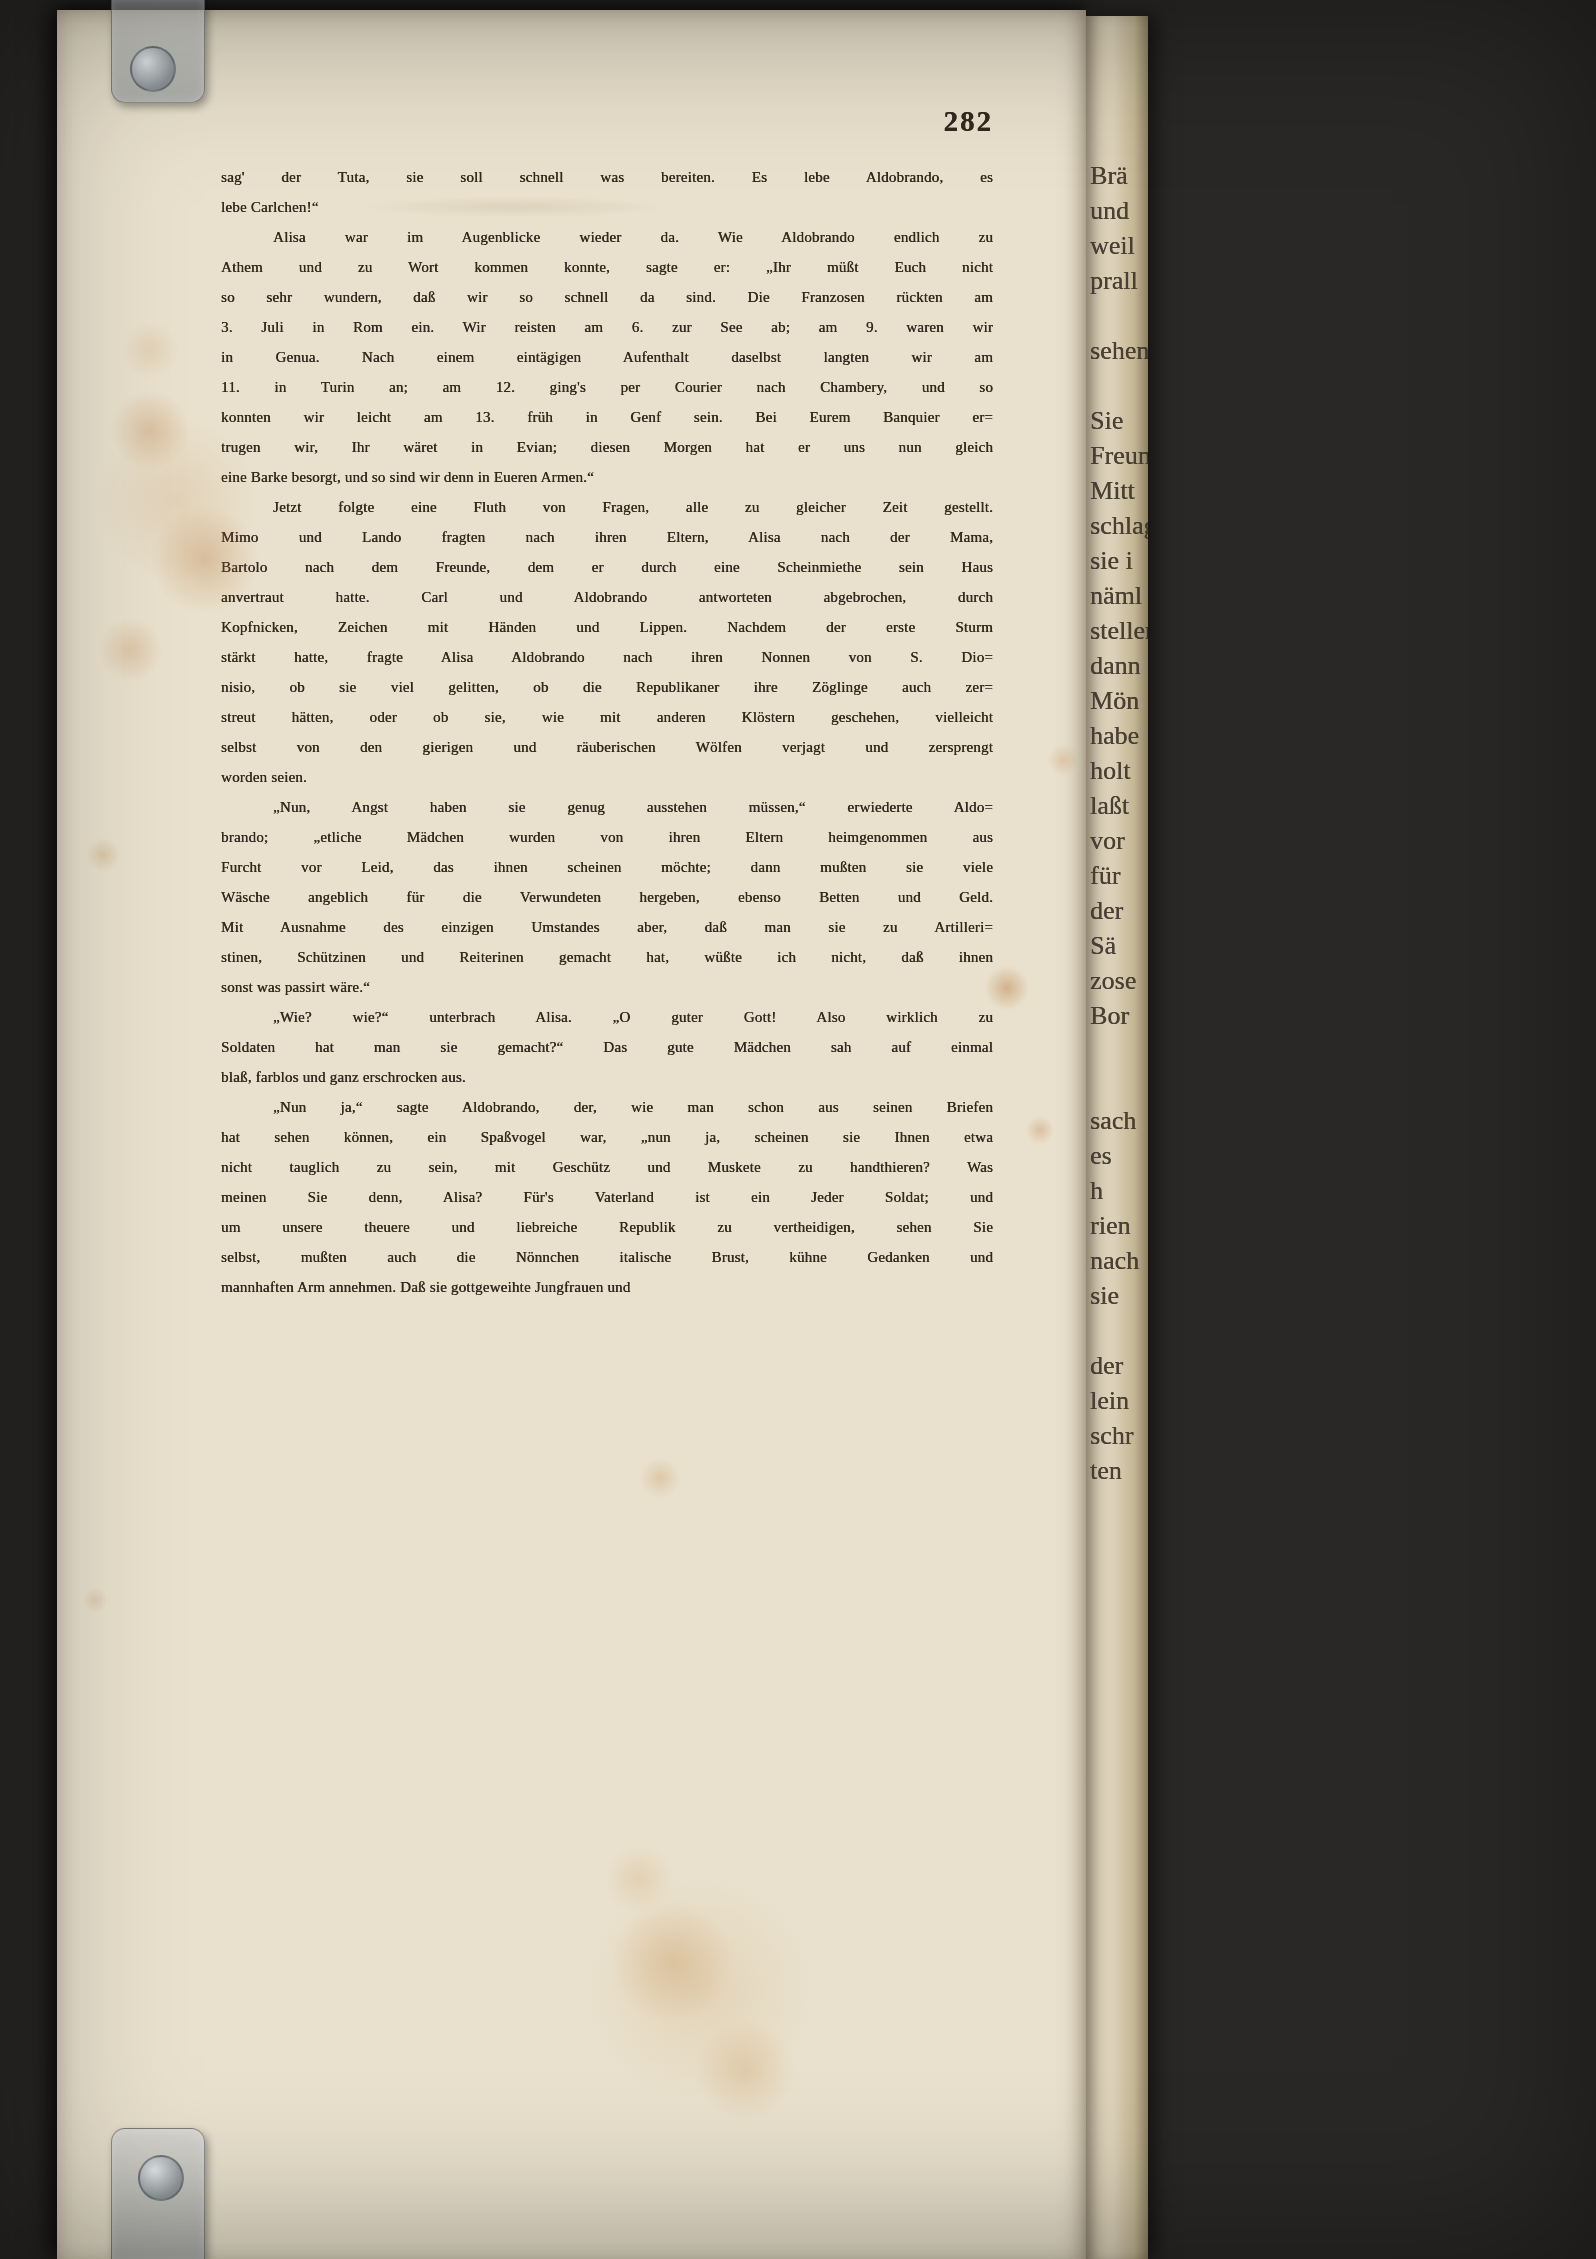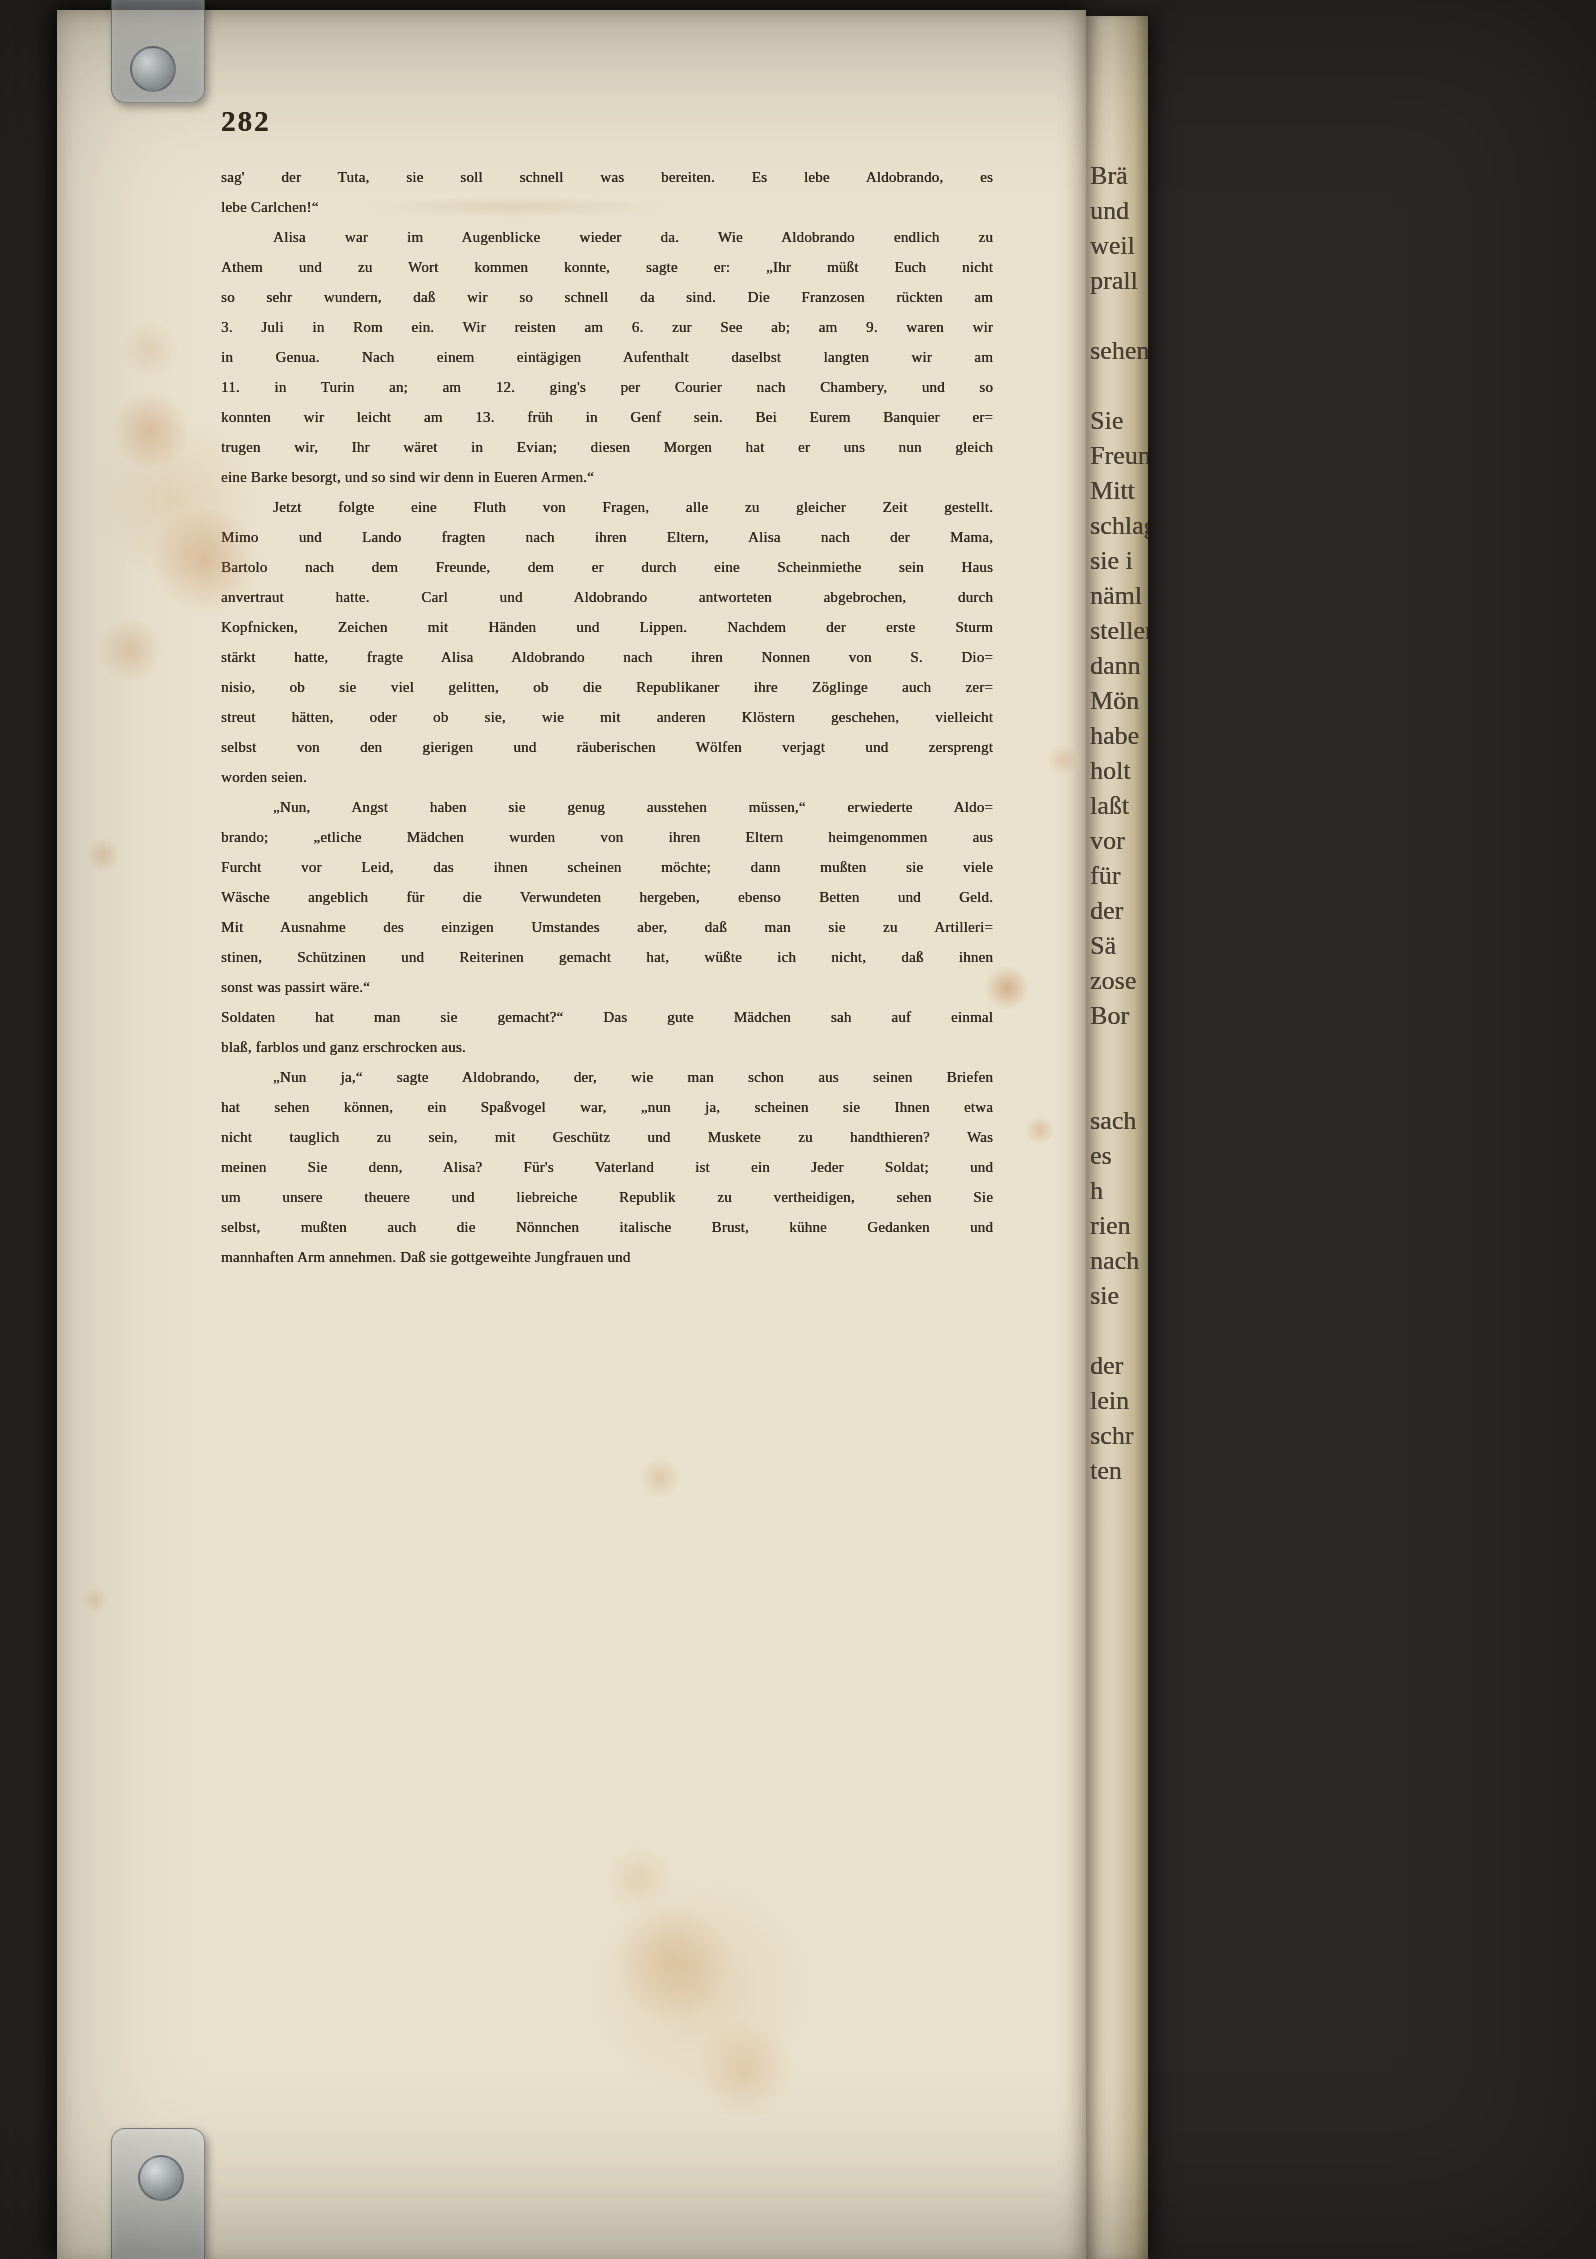--- a/index.html
+++ b/index.html
@@ -20,21 +20,21 @@
     background:linear-gradient(180deg,#e6decа 0%, #ece4d1 8%, #eae2ce 55%, #e6ddc6 88%, #e2d8c0 100%);
     background-color:var(--paper);
     box-shadow:-10px 0 22px rgba(0,0,0,0.55), 0 -6px 16px rgba(0,0,0,0.45),
                inset -16px 0 22px -10px rgba(90,68,44,0.35),
                inset 10px 0 26px -14px rgba(90,68,44,0.30),
                inset 0 14px 30px -16px rgba(90,68,44,0.30);
     overflow:hidden;
   }
   .page-number{
     position:absolute;left:164px;top:95px;width:772px;
-    text-align:left;font-size:29px;font-weight:bold;letter-spacing:2px;
+    text-align:right;font-size:29px;font-weight:bold;letter-spacing:2px;
     color:var(--ink);text-shadow:0.3px 0 0 currentColor;
   }
   .text-block{
     position:absolute;left:164px;top:152px;width:772px;
     font-size:15px;line-height:30px;letter-spacing:0.2px;
     color:var(--ink);text-shadow:0.35px 0 0 currentColor;
   }
   .tline{
     text-align:justify;text-align-last:justify;
     white-space:nowrap;overflow:hidden;height:30px;
@@ -114,20 +114,21 @@
         <div class="para indent">
           <div class="tline first">„Nun, Angst haben sie genug ausstehen müssen,“ erwiederte Aldo=</div>
           <div class="tline">brando; „etliche Mädchen wurden von ihren Eltern heimgenommen aus</div>
           <div class="tline">Furcht vor Leid, das ihnen scheinen möchte; dann mußten sie viele</div>
           <div class="tline">Wäsche angeblich für die Verwundeten hergeben, ebenso Betten und Geld.</div>
           <div class="tline">Mit Ausnahme des einzigen Umstandes aber, daß man sie zu Artilleri=</div>
           <div class="tline">stinen, Schützinen und Reiterinen gemacht hat, wüßte ich nicht, daß ihnen</div>
           <div class="tline last">sonst was passirt wäre.“</div>
         </div>
         <div class="para indent">
+          <div class="tline first">„Wie? wie?“ unterbrach Alisa. „O guter Gott! Also wirklich zu</div>
           <div class="tline">Soldaten hat man sie gemacht?“ Das gute Mädchen sah auf einmal</div>
           <div class="tline last">blaß, farblos und ganz erschrocken aus.</div>
         </div>
         <div class="para indent">
           <div class="tline first">„Nun ja,“ sagte Aldobrando, der, wie man schon aus seinen Briefen</div>
           <div class="tline">hat sehen können, ein Spaßvogel war, „nun ja, scheinen sie Ihnen etwa</div>
           <div class="tline">nicht tauglich zu sein, mit Geschütz und Muskete zu handthieren? Was</div>
           <div class="tline">meinen Sie denn, Alisa? Für's Vaterland ist ein Jeder Soldat; und</div>
           <div class="tline">um unsere theuere und liebreiche Republik zu vertheidigen, sehen Sie</div>
           <div class="tline">selbst, mußten auch die Nönnchen italische Brust, kühne Gedanken und</div>

